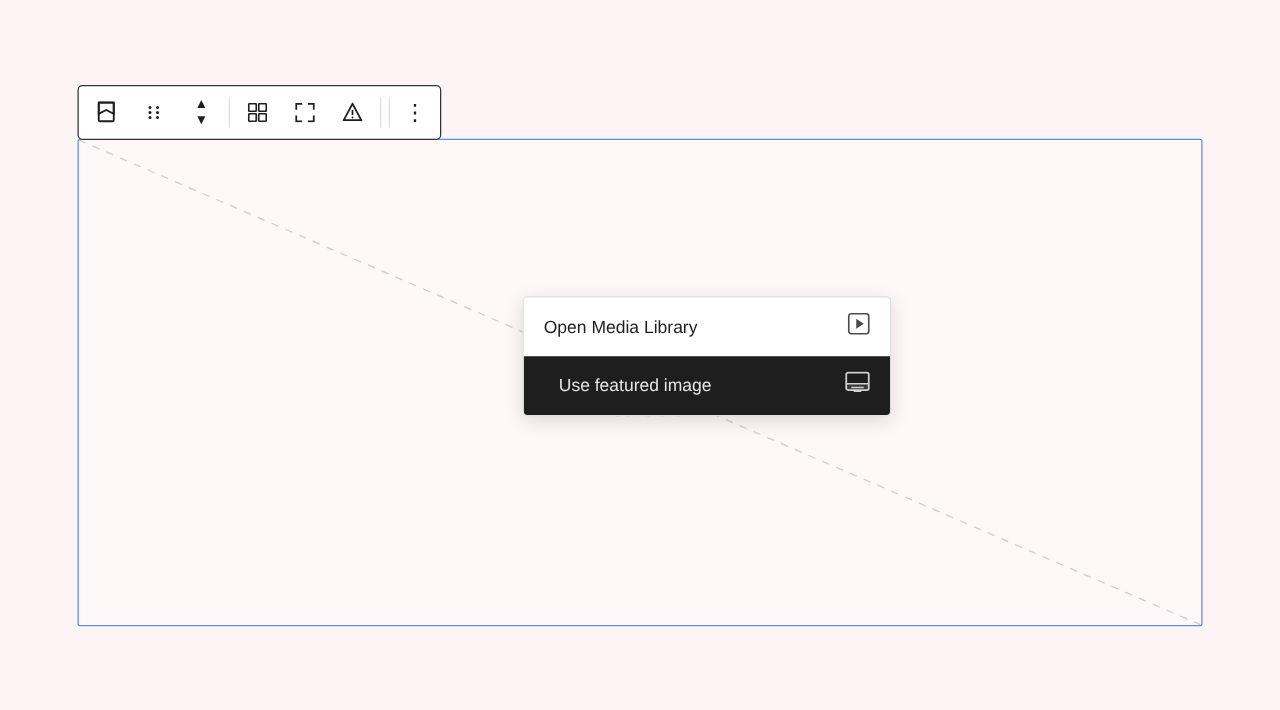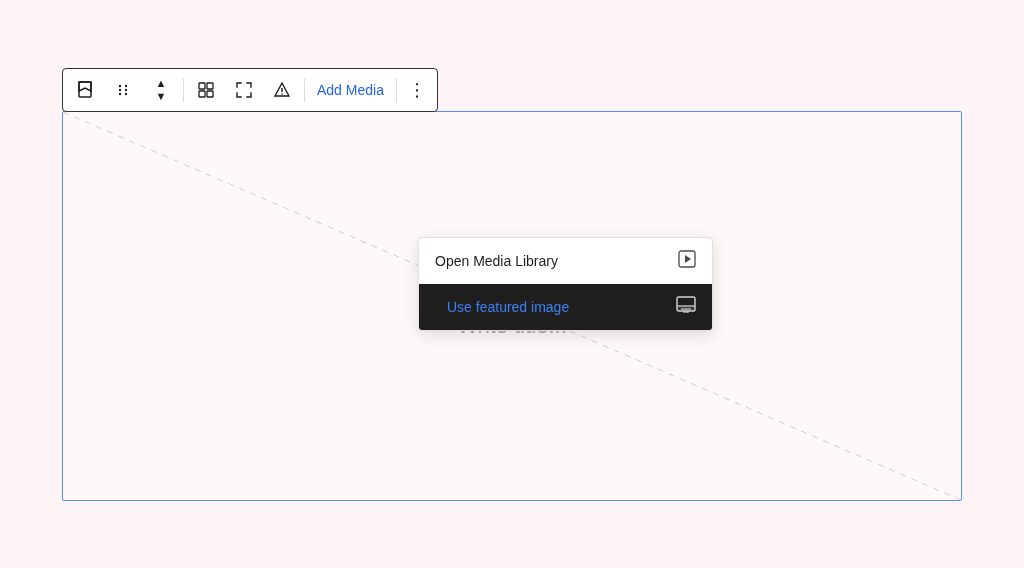--- a/index.html
+++ b/index.html
@@ -140,21 +140,21 @@
       justify-content: space-between;
       padding: 12px 16px;
       cursor: pointer;
       font-size: 14px;
       color: #1e1e1e;
       text-align: right;
     }
 
     .menu-item.active {
       background: #1e1e1e;
-      color: #3b82f6;
+      color: #e5e5e5;
       padding-left: 28px;
     }
 
     .menu-item-label {
       font-size: 14px;
     }
 
     .menu-item-icon {
       font-size: 16px;
       opacity: 0.8;
@@ -219,21 +219,20 @@
     <button class="toolbar-icon-btn" title="Warning">
       <svg width="16" height="16" viewBox="0 0 16 16">
         <path d="M8 1L15 14H1L8 1z" stroke="#1e1e1e" stroke-width="1.4" fill="none"></path>
         <line x1="8" y1="6" x2="8" y2="10" stroke="#1e1e1e" stroke-width="1.4"></line>
         <circle cx="8" cy="12" r="0.8" fill="#1e1e1e"></circle>
       </svg>
     </button>
 
     <div class="toolbar-divider"></div>
 
-    <button class="toolbar-add-media">Add Media</button>
 
     <div class="toolbar-divider"></div>
 
     <button class="toolbar-more-btn" title="More options">
       <span>⋮</span>
     </button>
   </div>
 
   <div class="content-block">
 

